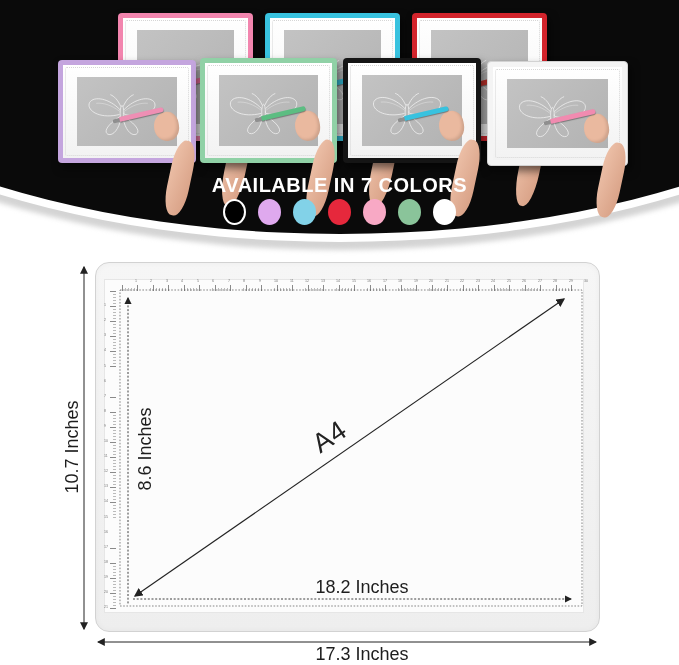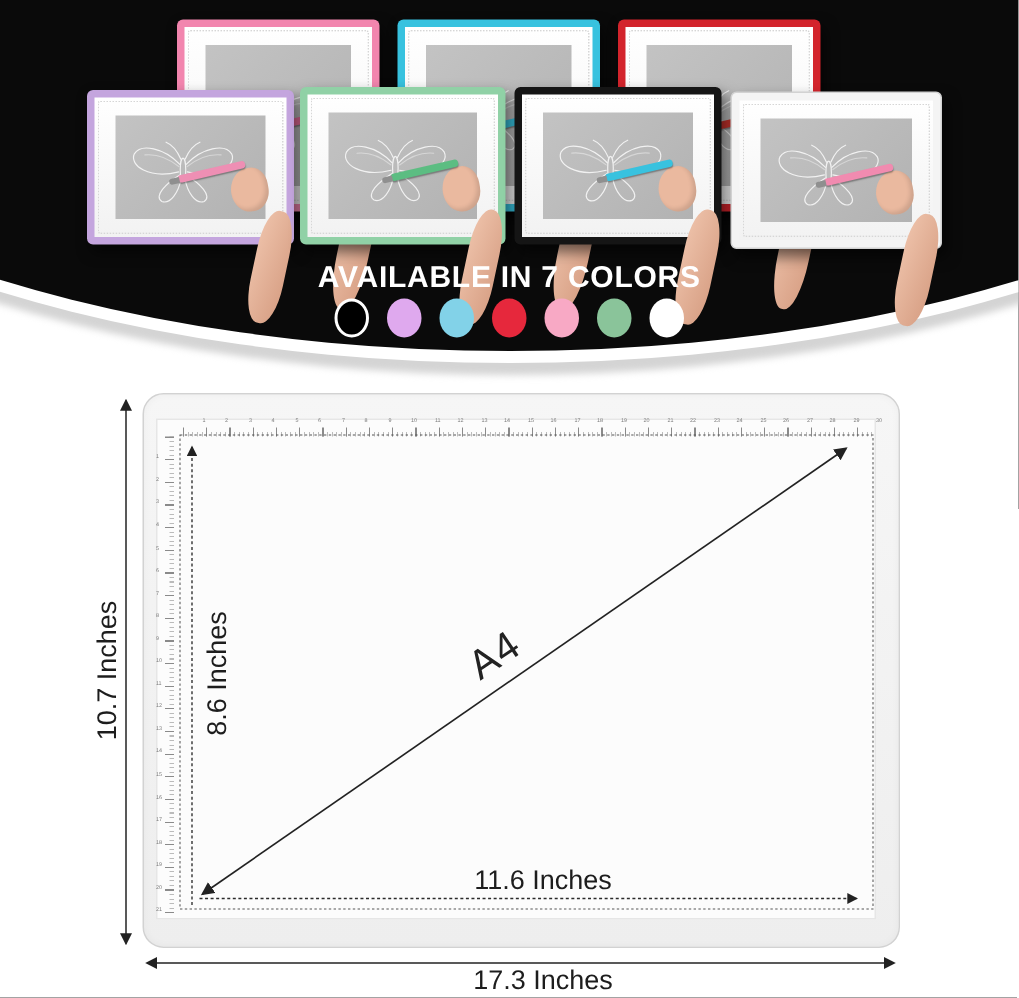--- a/index.html
+++ b/index.html
@@ -354,16 +354,16 @@
       <line x1="128" y1="58" x2="128" y2="364" stroke="#2a2a2a" stroke-width="0.9" stroke-dasharray="2 1.7" marker-start="url(#ah)"></line>
 
       <line x1="133" y1="359" x2="571" y2="359" stroke="#2a2a2a" stroke-width="0.9" stroke-dasharray="2 1.7" marker-end="url(#ah)"></line>
 
       <line x1="135" y1="356" x2="564" y2="59" stroke="#222" stroke-width="1.1" marker-start="url(#ah)" marker-end="url(#ah)"></line>
     </svg>
 
     <div class="a4-label" style="left:330px; top:197px;">A4</div>
     <div class="dim-label rot" style="left:72px; top:207px;">10.7 Inches</div>
     <div class="dim-label rot" style="left:145px; top:209px;">8.6 Inches</div>
-    <div class="dim-label ctr" style="left:362px; top:347px;">11.6 Inches</div>
+    <div class="dim-label ctr" style="left:362px; top:347px;">18.2 Inches</div>
     <div class="dim-label ctr" style="left:362px; top:414px;">17.3 Inches</div>
   </div>
 </div>
 
 </body></html>

